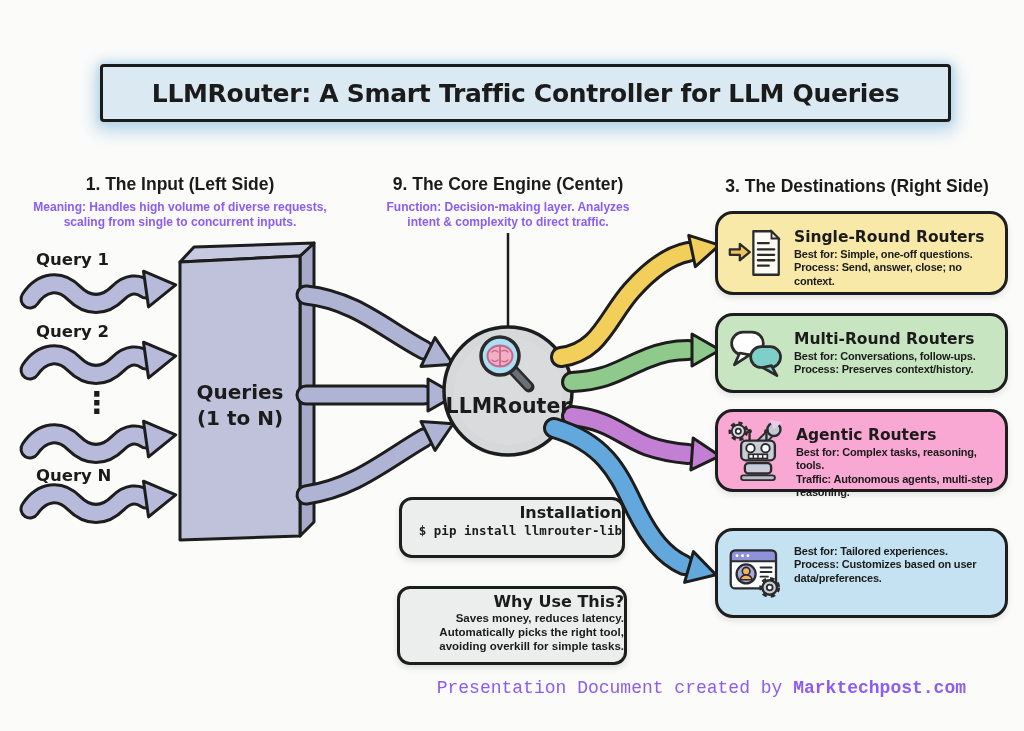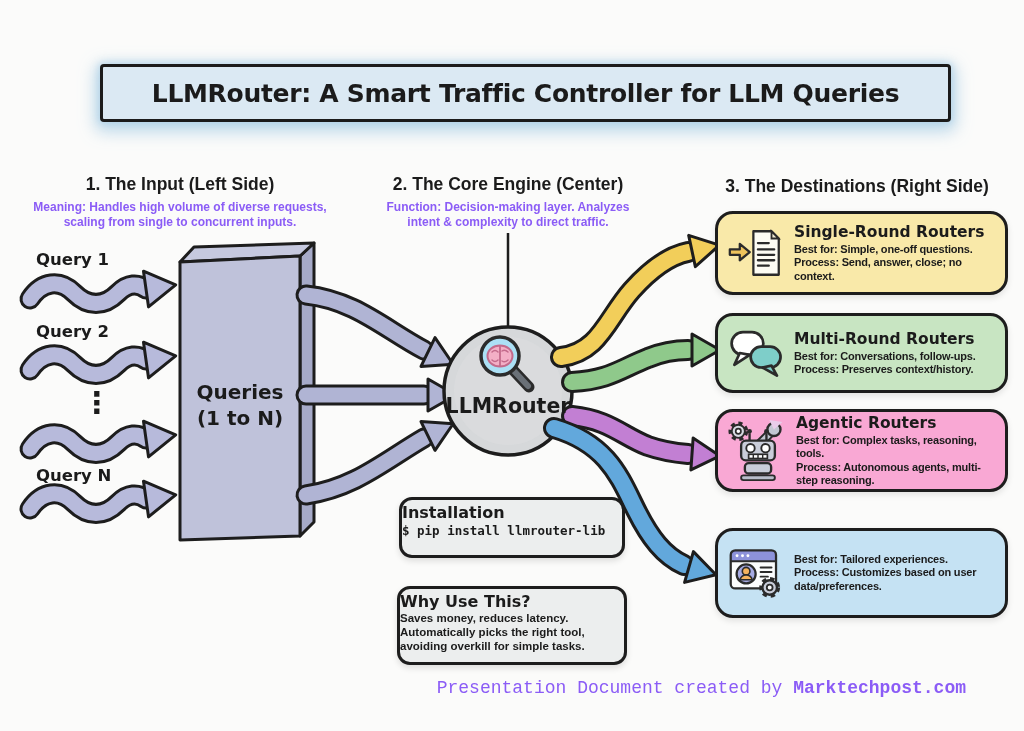--- a/index.html
+++ b/index.html
@@ -26,31 +26,31 @@
   
   .qlabel{font-weight:bold;font-size:16.5px;text-align:center;}
   .q1{left:36px;top:250px;} .q2{left:36px;top:322px;} .qn{left:36px;top:466px;}
   .qdots{left:82px;top:388px;font-weight:bold;font-size:30px;line-height:1;}
 
   .box-label{left:180px;top:379px;width:120px;text-align:center;font-weight:bold;font-size:20px;line-height:1.3;}
 
   .router-label{left:441px;top:394px;width:134px;text-align:center;font-weight:bold;font-size:20.5px;}
 
   
-  .note-box{background:#eceeee;border:3px solid #1d1d1d;border-radius:13px;text-align:left;
+  .note-box{background:#eceeee;border:3px solid #1d1d1d;border-radius:13px;text-align:right;
     box-shadow:0 3px 6px rgba(0,0,0,0.12);}
   .install{left:399px;top:497px;width:220px;height:52px;padding-top:3px;}
   .note-h{font-weight:bold;font-size:16px;}
   .install-cmd{font-family:"DejaVu Sans Mono",monospace;font-size:12.5px;font-weight:bold;margin-top:1px;}
   .why{left:397px;top:586px;width:224px;height:70px;padding-top:3px;}
   .why-body{font-family:"Liberation Sans",sans-serif;font-weight:bold;font-size:11.5px;line-height:1.22;}
 
   
   .dest{left:715px;width:293px;border:3px solid #1d1d1d;border-radius:18px;
-    display:flex;align-items:center;gap:8px;padding:8px 10px;box-sizing:border-box;
+    display:flex;gap:8px;padding:14px 10px;box-sizing:border-box;
     box-shadow:0 3px 6px rgba(0,0,0,0.10);}
   .dest .icon{flex:0 0 58px;display:flex;align-items:center;justify-content:center;}
   .dest .txt{flex:1;}
   .dest .d-title{font-weight:bold;font-size:15.5px;margin-bottom:2px;}
   .dest .d-body{font-family:"Liberation Sans",sans-serif;font-weight:bold;font-size:11px;letter-spacing:-0.2px;line-height:1.22;}
   .dest1{top:211px;height:84px;background:#f9e9a9;}
   .dest2{top:313px;height:80px;background:#c8e5c2;}
   .dest3{top:409px;height:83px;background:#f9a8d4;}
   .dest4{top:528px;height:90px;background:#c5e2f3;}
 
@@ -166,21 +166,21 @@
     <ellipse cx="32" cy="26" rx="12.5" ry="10.5" fill="#f3afc6" stroke="#c36a8b" stroke-width="2"></ellipse>
     <line x1="32" y1="16" x2="32" y2="36" stroke="#c36a8b" stroke-width="1.8"></line>
     <path d="M24 22 q3 -3 6 0 M24 30 q3 3 6 0 M34 21 q3 -2 6 1 M34 31 q3 2 6 -1" fill="none" stroke="#c36a8b" stroke-width="1.5" stroke-linecap="round"></path>
   </svg>
 
   <div class="abs title-box">LLMRouter: A Smart Traffic Controller for LLM Queries</div>
 
   <div class="abs sec-h h-input">1. The Input (Left Side)</div>
   <div class="abs sec-sub sub-input preline">Meaning: Handles high volume of diverse requests,
 scaling from single to concurrent inputs.</div>
-  <div class="abs sec-h h-core">2. The Core Engine (Center)</div>
+  <div class="abs sec-h h-core">9. The Core Engine (Center)</div>
   <div class="abs sec-sub sub-core preline">Function: Decision-making layer. Analyzes
 intent &amp; complexity to direct traffic.</div>
   <div class="abs sec-h h-dest">3. The Destinations (Right Side)</div>
 
   <div class="abs qlabel q1">Query 1</div>
   <div class="abs qlabel q2">Query 2</div>
   <div class="abs qdots">⋮</div>
   <div class="abs qlabel qn">Query N</div>
 
   <div class="abs box-label preline">Queries
@@ -255,21 +255,21 @@
         <rect x="22" y="37.5" width="20" height="4.5" fill="#ffffff" stroke="#2b2b2b" stroke-width="1.8"></rect>
         <path d="M27 37.5 v4.5 M32 37.5 v4.5 M37 37.5 v4.5" stroke="#2b2b2b" stroke-width="1.5"></path>
 
         <rect x="18" y="47" width="28" height="11" rx="4" fill="#c9cdd9" stroke="#2b2b2b" stroke-width="2.5"></rect>
         <rect x="14" y="60" width="36" height="5" rx="2.5" fill="#b9bdca" stroke="#2b2b2b" stroke-width="2"></rect>
       </svg>
     </div>
     <div class="txt">
       <div class="d-title">Agentic Routers</div>
       <div class="d-body">Best for: Complex tasks, reasoning, tools.</div>
-      <div class="d-body">Process: Autonomous agents, multi-step reasoning.</div>
+      <div class="d-body">Traffic: Autonomous agents, multi-step reasoning.</div>
     </div>
   </div>
 
   <div class="abs dest dest4">
     <div class="icon">
       <svg width="58" height="58" viewBox="0 0 64 58">
         <rect x="3" y="4" width="50" height="42" rx="5" fill="#fbfcfd" stroke="none"></rect>
         <path d="M3 16 v-7 a5 5 0 0 1 5 -5 h40 a5 5 0 0 1 5 5 v7 z" fill="#8d92da"></path>
         <rect x="3" y="4" width="50" height="42" rx="5" fill="none" stroke="#2b2b2b" stroke-width="2.5"></rect>
         <line x1="3" y1="16" x2="53" y2="16" stroke="#2b2b2b" stroke-width="2"></line>

